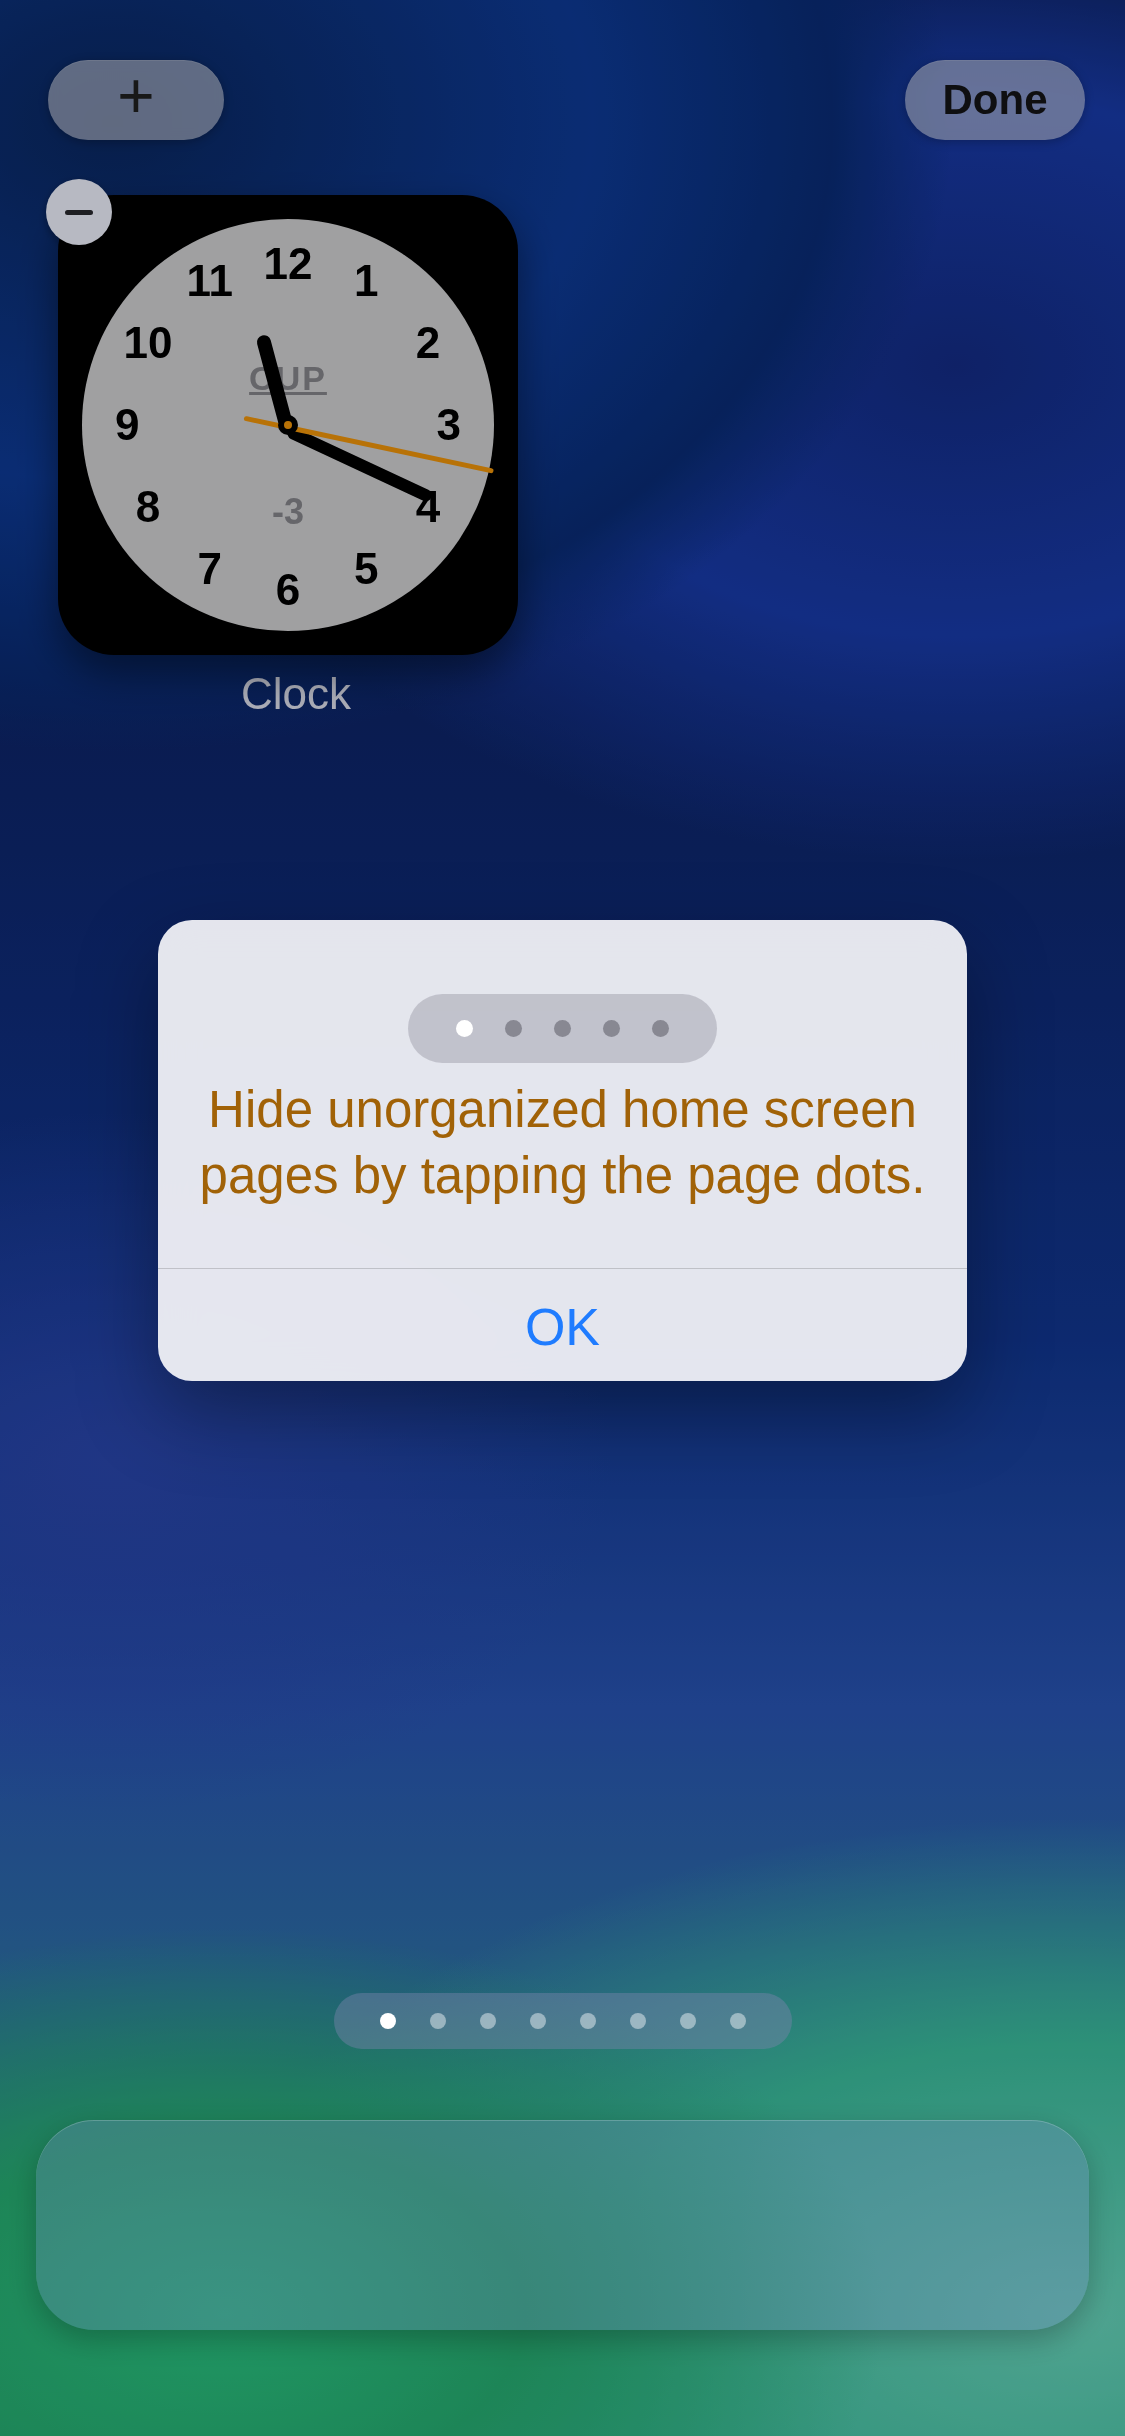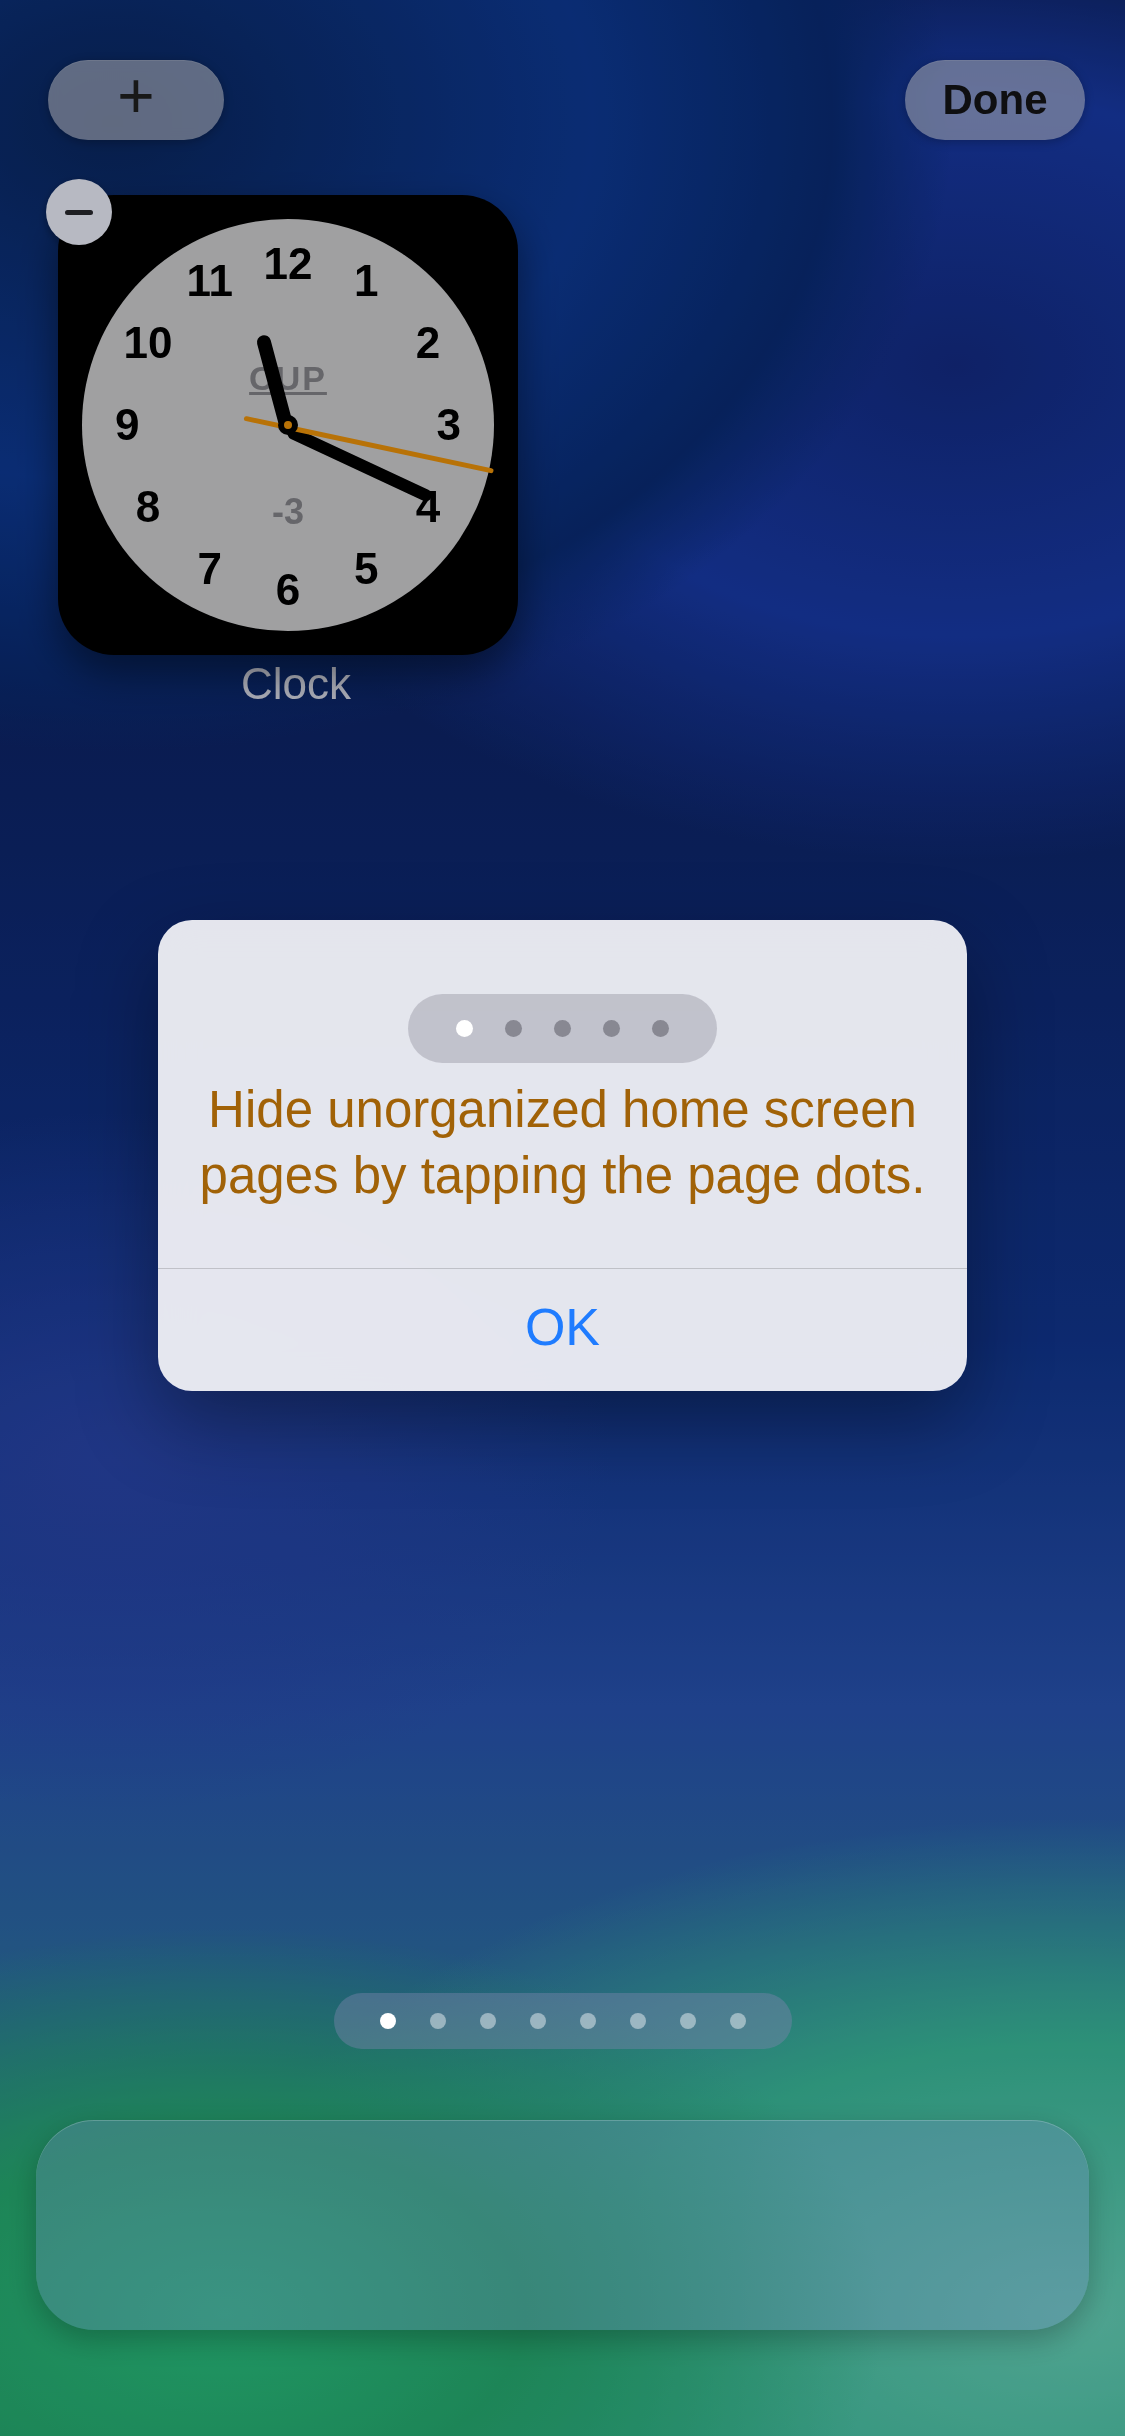--- a/index.html
+++ b/index.html
@@ -34,21 +34,21 @@
   .add-btn { top: 20px; left: 48px; width: 176px; font-size: 54px; font-weight: 300; }
   .done-btn { top: 20px; right: 40px; width: 180px; }
   .done-text { font-weight: 700; font-size: 42px; color: #161618; }
   .plus { font-size: 64px; line-height: 1; transform: translateY(-4px); color: #222; }
 
   
   .widget-wrap { position: absolute; top: 195px; left: 58px; width: 476px; }
   .remove-badge { position: absolute; top: -16px; left: -12px; width: 66px; height: 66px; border-radius: 50%; background: #b7b9c2; display: flex; align-items: center; justify-content: center; box-shadow: 0 3px 8px rgba(0,0,0,0.35); z-index: 3; }
   .remove-badge .minus { width: 28px; height: 5px; background: #1e1e22; border-radius: 3px; }
   .clock-widget { width: 460px; height: 460px; border-radius: 56px; background: #000; position: relative; overflow: hidden; box-shadow: 0 18px 40px rgba(0,0,0,0.45); }
-  .widget-label { margin-top: 4px; text-align: center; color: #eef1ff; font-size: 44px; font-weight: 400; }
+  .widget-label { margin-top: 14px; text-align: center; color: #eef1ff; font-size: 44px; font-weight: 400; }
   .clock-face { position: absolute; inset: 24px; border-radius: 50%; background: #dedee0; }
   .num { position: absolute; font-size: 44px; font-weight: 700; color: #000; transform: translate(-50%, -50%); }
   .face-label { position: absolute; left: 50%; top: 34%; transform: translateX(-50%); color: #8e8e93; font-size: 34px; font-weight: 600; letter-spacing: 2px; text-decoration: underline; }
   .face-offset { position: absolute; left: 50%; top: 66%; transform: translateX(-50%); color: #8e8e93; font-size: 36px; font-weight: 600; }
   .hand { position: absolute; left: 50%; top: 50%; transform-origin: left center; border-radius: 8px; }
   .hand.hour { width: 100px; height: 14px; background: #000; }
   .hand.minute { width: 158px; height: 12px; background: #000; }
   .hand.second { width: 210px; height: 5px; background: #ff9f0a; }
   .hand.tail { width: 45px; height: 5px; background: #ff9f0a; }
   .hub { position: absolute; left: 50%; top: 50%; width: 20px; height: 20px; background: #000; border-radius: 50%; transform: translate(-50%,-50%); }
@@ -64,21 +64,21 @@
 
   
   .alert { position: absolute; left: 158px; right: 158px; top: 920px; border-radius: 34px; overflow: hidden; background: rgba(242,242,247,0.94); box-shadow: 0 30px 80px rgba(0,0,0,0.35); backdrop-filter: blur(20px); }
   .alert .illus { display:flex; justify-content:center; padding-top: 74px; }
   .mini-pill { display:flex; gap: 32px; align-items:center; padding: 26px 48px; border-radius: 44px; background: rgba(120,120,135,0.32); }
   .mini-dot { width: 17px; height: 17px; border-radius: 50%; background: rgba(90,90,100,0.55); }
   .mini-dot.active { background: #fff; }
   .alert h2 { text-align:center; font-size: 52px; font-weight: 700; color: #111; margin-top: 70px; }
   .alert p { text-align:center; font-size: 51px; color: #a16207; line-height: 1.3; margin: 14px 36px 58px; }
   .alert .divider { height: 1px; background: rgba(0,0,0,0.16); }
-  .alert .ok { text-align:center; color: #1f7cff; font-size: 52px; font-weight: 500; padding: 28px 0 34px; }
+  .alert .ok { text-align:center; color: #1f7cff; font-size: 52px; font-weight: 500; padding: 28px 0 24px; }
 </style>
 </head>
 <body>
 
 <div class="screen">
 
   <div class="top-bar">
     <div class="btn-pill add-btn">
       <span class="plus">+</span>
     </div>

